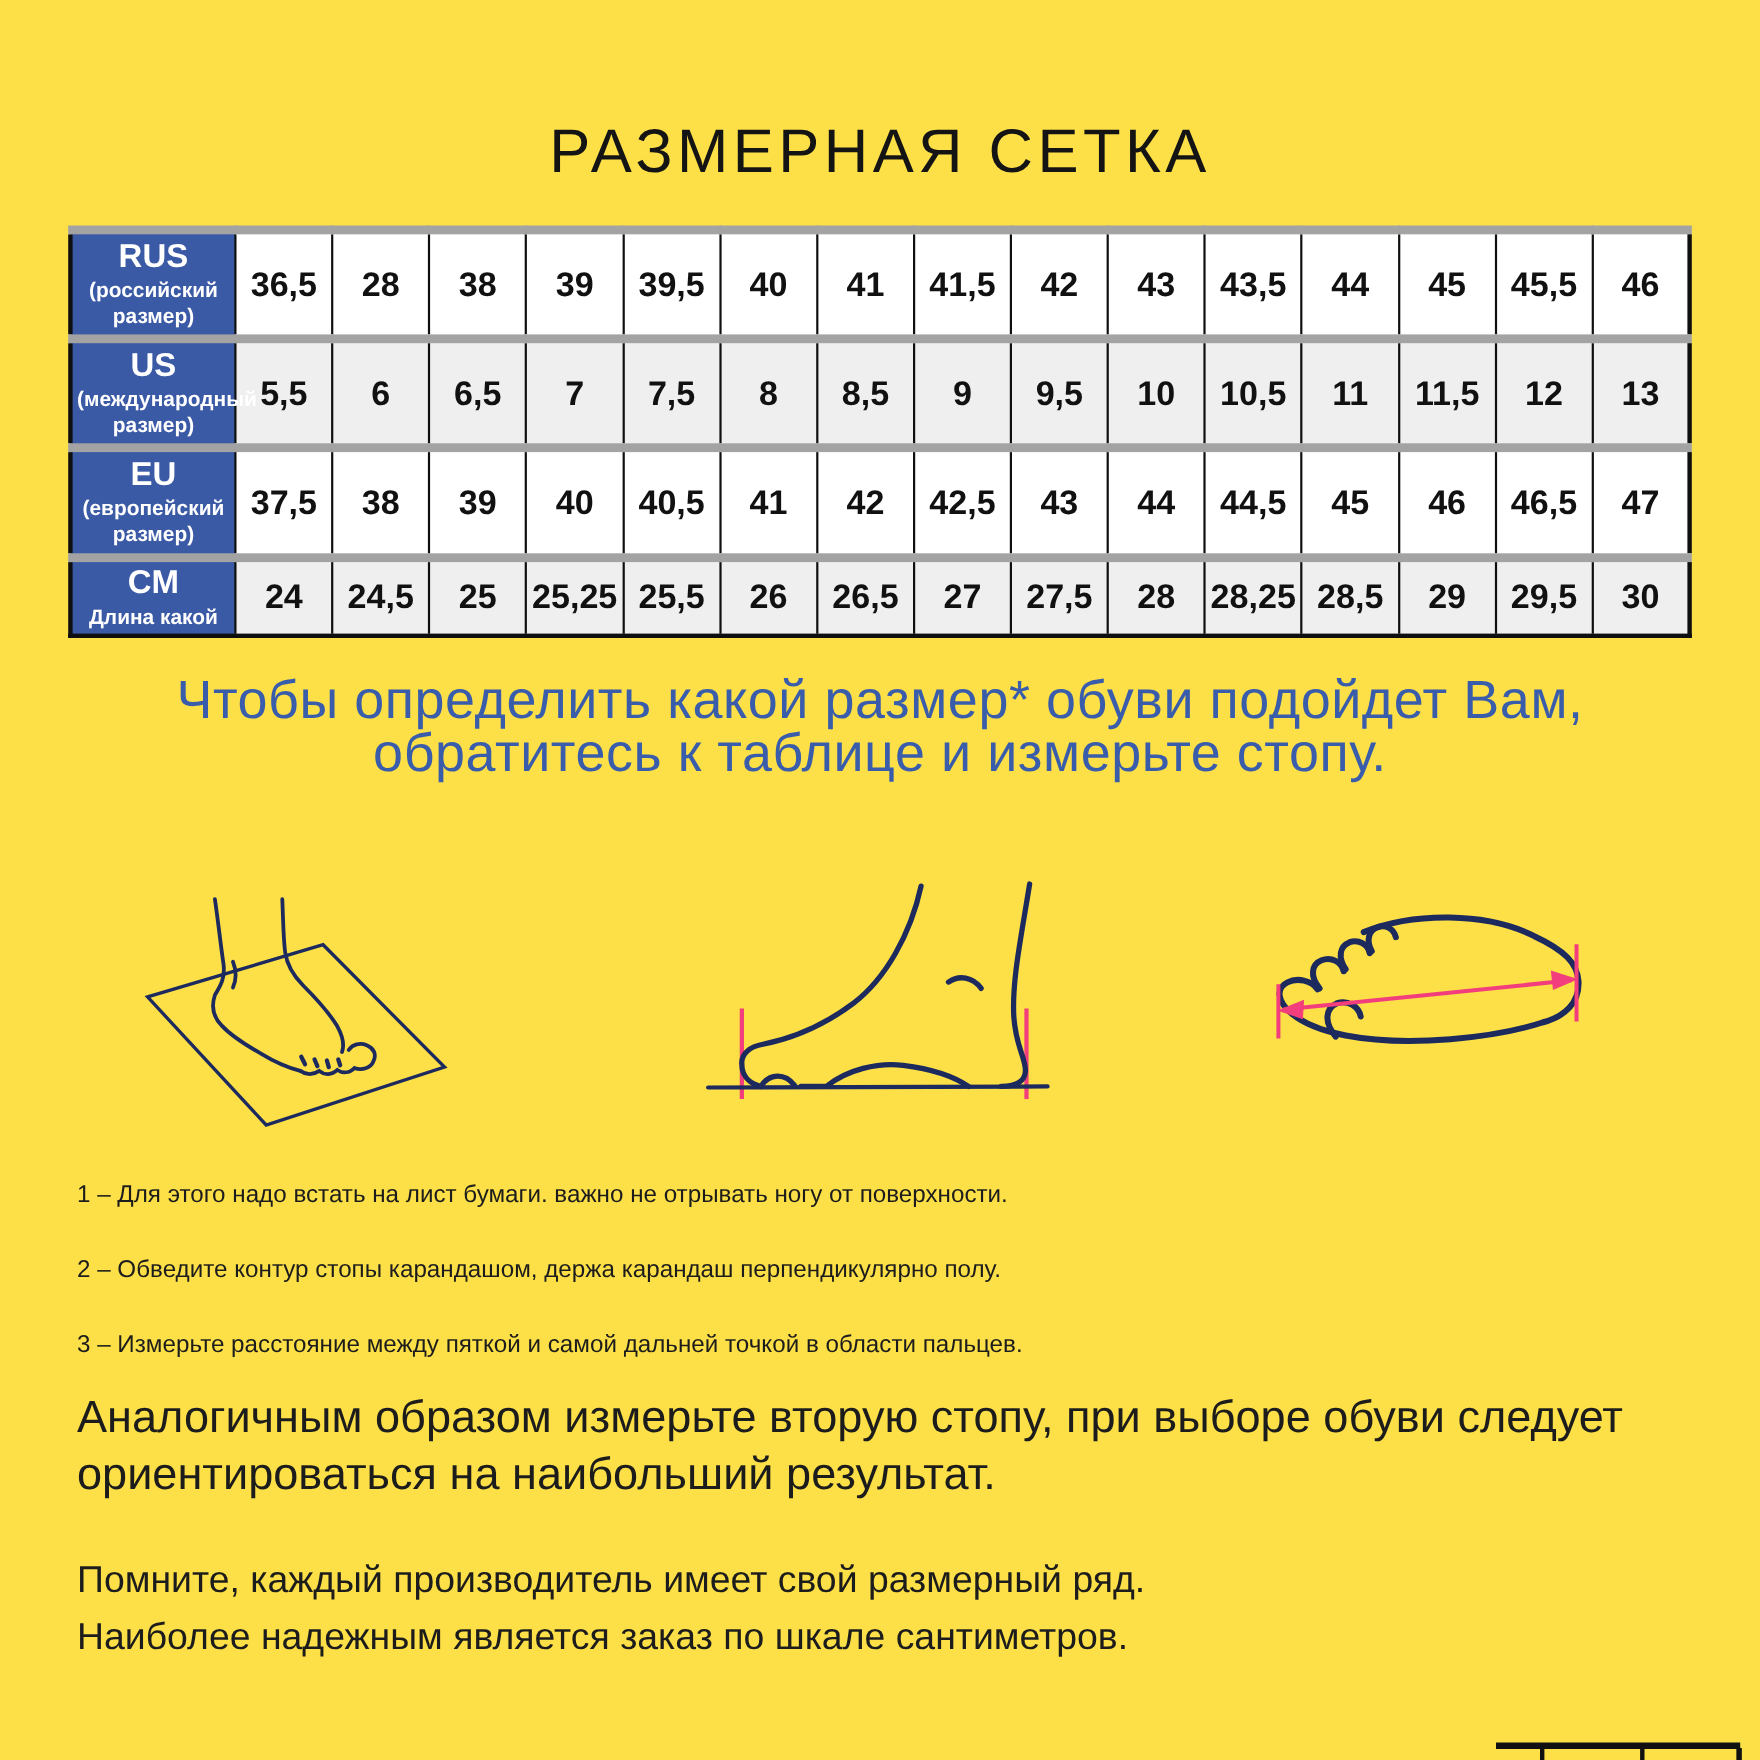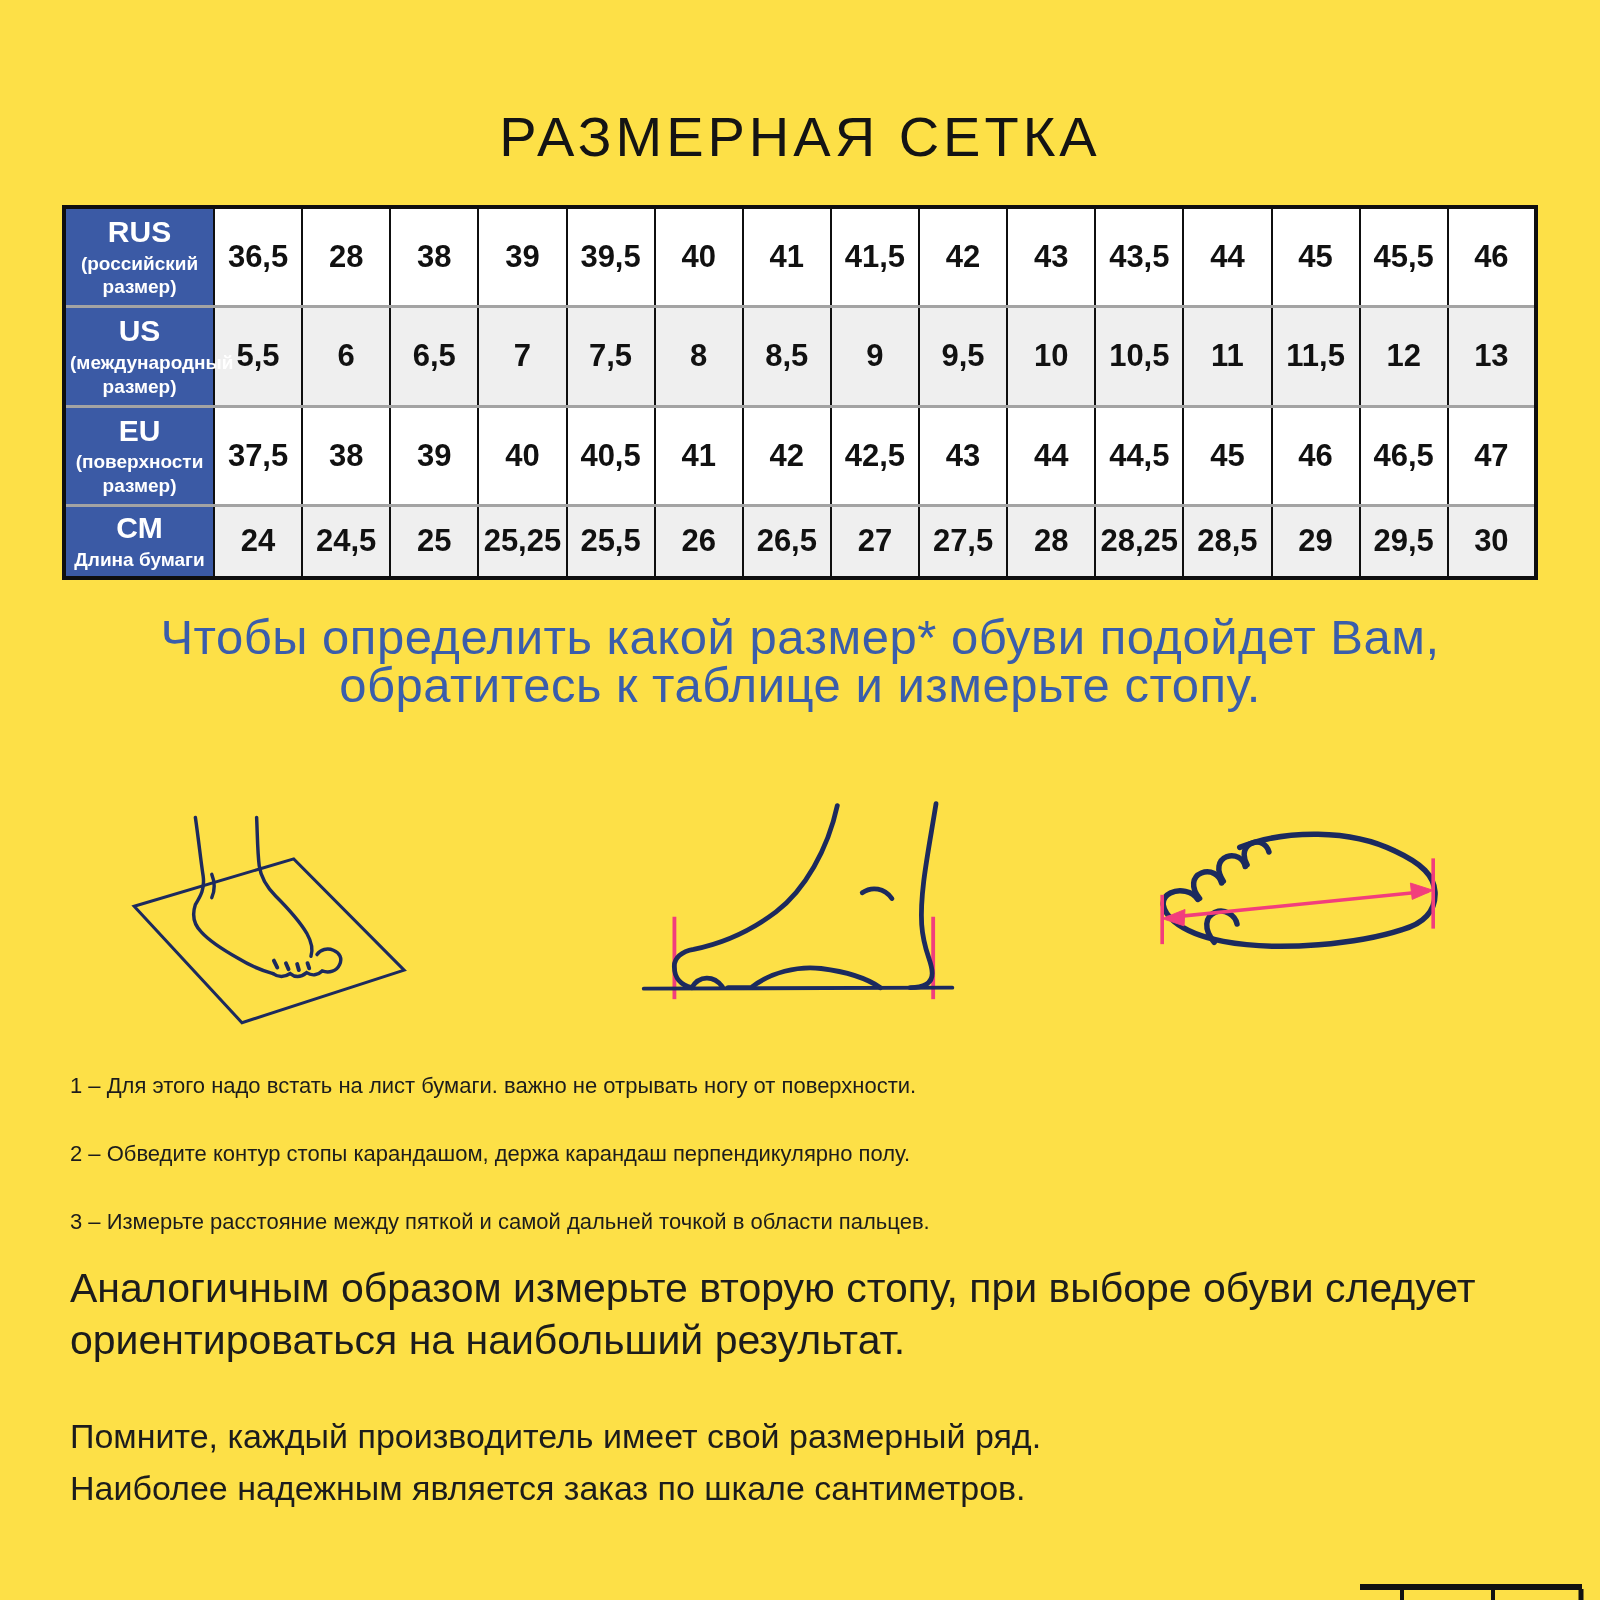--- a/index.html
+++ b/index.html
@@ -20,21 +20,21 @@
     color:#141414;
   }
   
   .size-table{
     position:absolute;top:205px;left:62px;
     width:1476px;height:375px;
     border-collapse:collapse;
     table-layout:fixed;
     border:4px solid #0f0f0f;
   }
-  .size-table tr{border-top:3px solid #a3a3a3;}
+  .size-table tr{border-top:8px solid #a3a3a3;}
   .size-table th,.size-table td{
     border-left:2px solid #0f0f0f;
     text-align:center;vertical-align:middle;
     padding:0;
   }
   .size-table col.headcol{width:150px;}
   .size-table td{
     font-size:31px;font-weight:700;color:#111;
     background:#ffffff;
   }
@@ -134,42 +134,42 @@
           <td>10</td>
           <td>10,5</td>
           <td>11</td>
           <td>11,5</td>
           <td>12</td>
           <td>13</td>
         </tr>
         <tr>
           <th class="rowhead">
             <div class="code">EU</div>
-            <div class="sub">(поверхности размер)</div>
+            <div class="sub">(европейский размер)</div>
           </th>
           <td>37,5</td>
           <td>38</td>
           <td>39</td>
           <td>40</td>
           <td>40,5</td>
           <td>41</td>
           <td>42</td>
           <td>42,5</td>
           <td>43</td>
           <td>44</td>
           <td>44,5</td>
           <td>45</td>
           <td>46</td>
           <td>46,5</td>
           <td>47</td>
         </tr>
         <tr>
           <th class="rowhead">
             <div class="code">CM</div>
-            <div class="sub">Длина бумаги</div>
+            <div class="sub">Длина какой</div>
           </th>
           <td>24</td>
           <td>24,5</td>
           <td>25</td>
           <td>25,25</td>
           <td>25,5</td>
           <td>26</td>
           <td>26,5</td>
           <td>27</td>
           <td>27,5</td>

